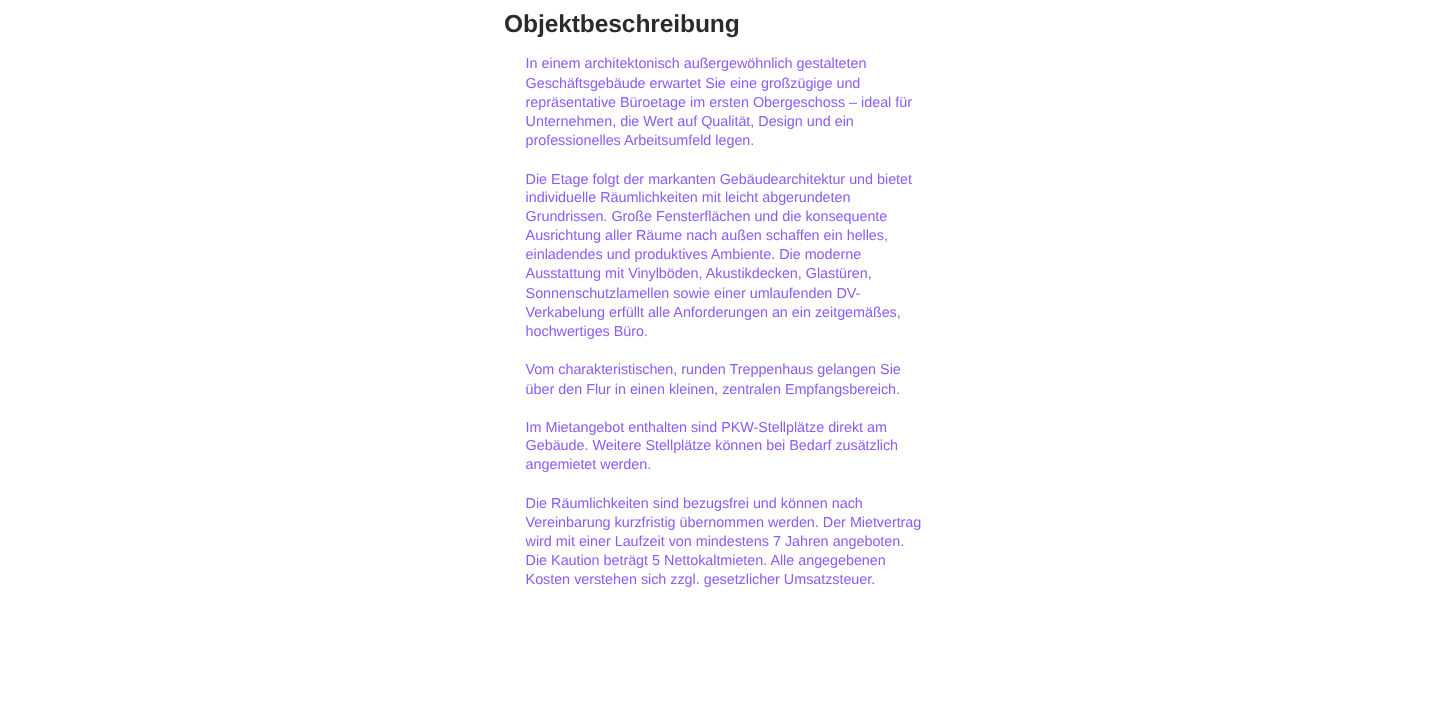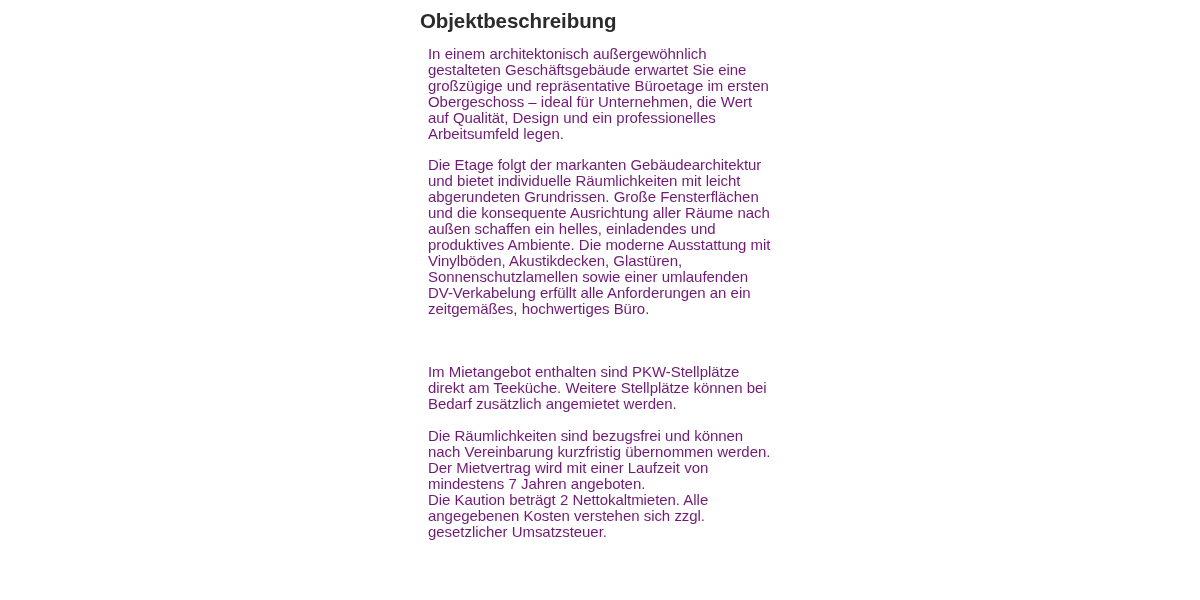--- a/index.html
+++ b/index.html
@@ -31,24 +31,24 @@
   .section-title {
     margin: 0 0 12px 0;
     font-size: 20.5px;
     line-height: 26px;
     font-weight: 600;
     letter-spacing: -0.1px;
     color: #2b2b2b;
     font-family: "Liberation Sans", "DejaVu Sans", sans-serif;
   }
   .desc-block {
-    margin: 0 0 16px 8px;
-    font-size: 15px;
+    margin: 0 0 16px 18px;
+    font-size: 12px;
     line-height: 15.9px;
-    color: #701a75;
+    color: #8b5cf6;
     letter-spacing: -0.05px;
     word-spacing: 0.1px;
     text-align: left;
   }
   .desc-block:last-child {
     margin-bottom: 0;
   }
   .desc-block sup {
     font-size: 0.68em;
     vertical-align: super;
@@ -65,26 +65,26 @@
 
     <p class="desc-block">
       <span>In einem architektonisch außergewöhnlich gestalteten Geschäftsgebäude erwartet Sie eine großzügige und repräsentative Büroetage im ersten Obergeschoss – ideal für Unternehmen, die Wert auf Qualität, Design und ein professionelles Arbeitsumfeld legen.</span>
     </p>
 
     <p class="desc-block">
       <span>Die Etage folgt der markanten Gebäudearchitektur und bietet individuelle Räumlichkeiten mit leicht abgerundeten Grundrissen. Große Fensterflächen und die konsequente Ausrichtung aller Räume nach außen schaffen ein helles, einladendes und produktives Ambiente. Die moderne Ausstattung mit Vinylböden, Akustikdecken, Glastüren, Sonnenschutzlamellen sowie einer umlaufenden DV-Verkabelung erfüllt alle Anforderungen an ein zeitgemäßes, hochwertiges Büro.</span>
     </p>
 
     <p class="desc-block">
-      <br>
+      <span>Vom charakteristischen, runden Treppenhaus gelangen Sie über den Flur in einen kleinen, zentralen Empfangsbereich.</span><br>
     </p>
 
     <p class="desc-block">
-      <span>Im Mietangebot enthalten sind PKW-Stellplätze direkt am Teeküche. Weitere Stellplätze können bei Bedarf zusätzlich angemietet werden.</span>
+      <span>Im Mietangebot enthalten sind PKW-Stellplätze direkt am Gebäude. Weitere Stellplätze können bei Bedarf zusätzlich angemietet werden.</span>
     </p>
 
     <p class="desc-block">
       <span>Die Räumlichkeiten sind bezugsfrei und können nach Vereinbarung kurzfristig übernommen werden. Der Mietvertrag wird mit einer Laufzeit von mindestens 7 Jahren angeboten.</span><br>
-      <span>Die Kaution beträgt 2 Nettokaltmieten. Alle angegebenen Kosten verstehen sich zzgl. gesetzlicher Umsatzsteuer.</span>
+      <span>Die Kaution beträgt 5 Nettokaltmieten. Alle angegebenen Kosten verstehen sich zzgl. gesetzlicher Umsatzsteuer.</span>
     </p>
 
   </div>
 </div>
 
 </body></html>

